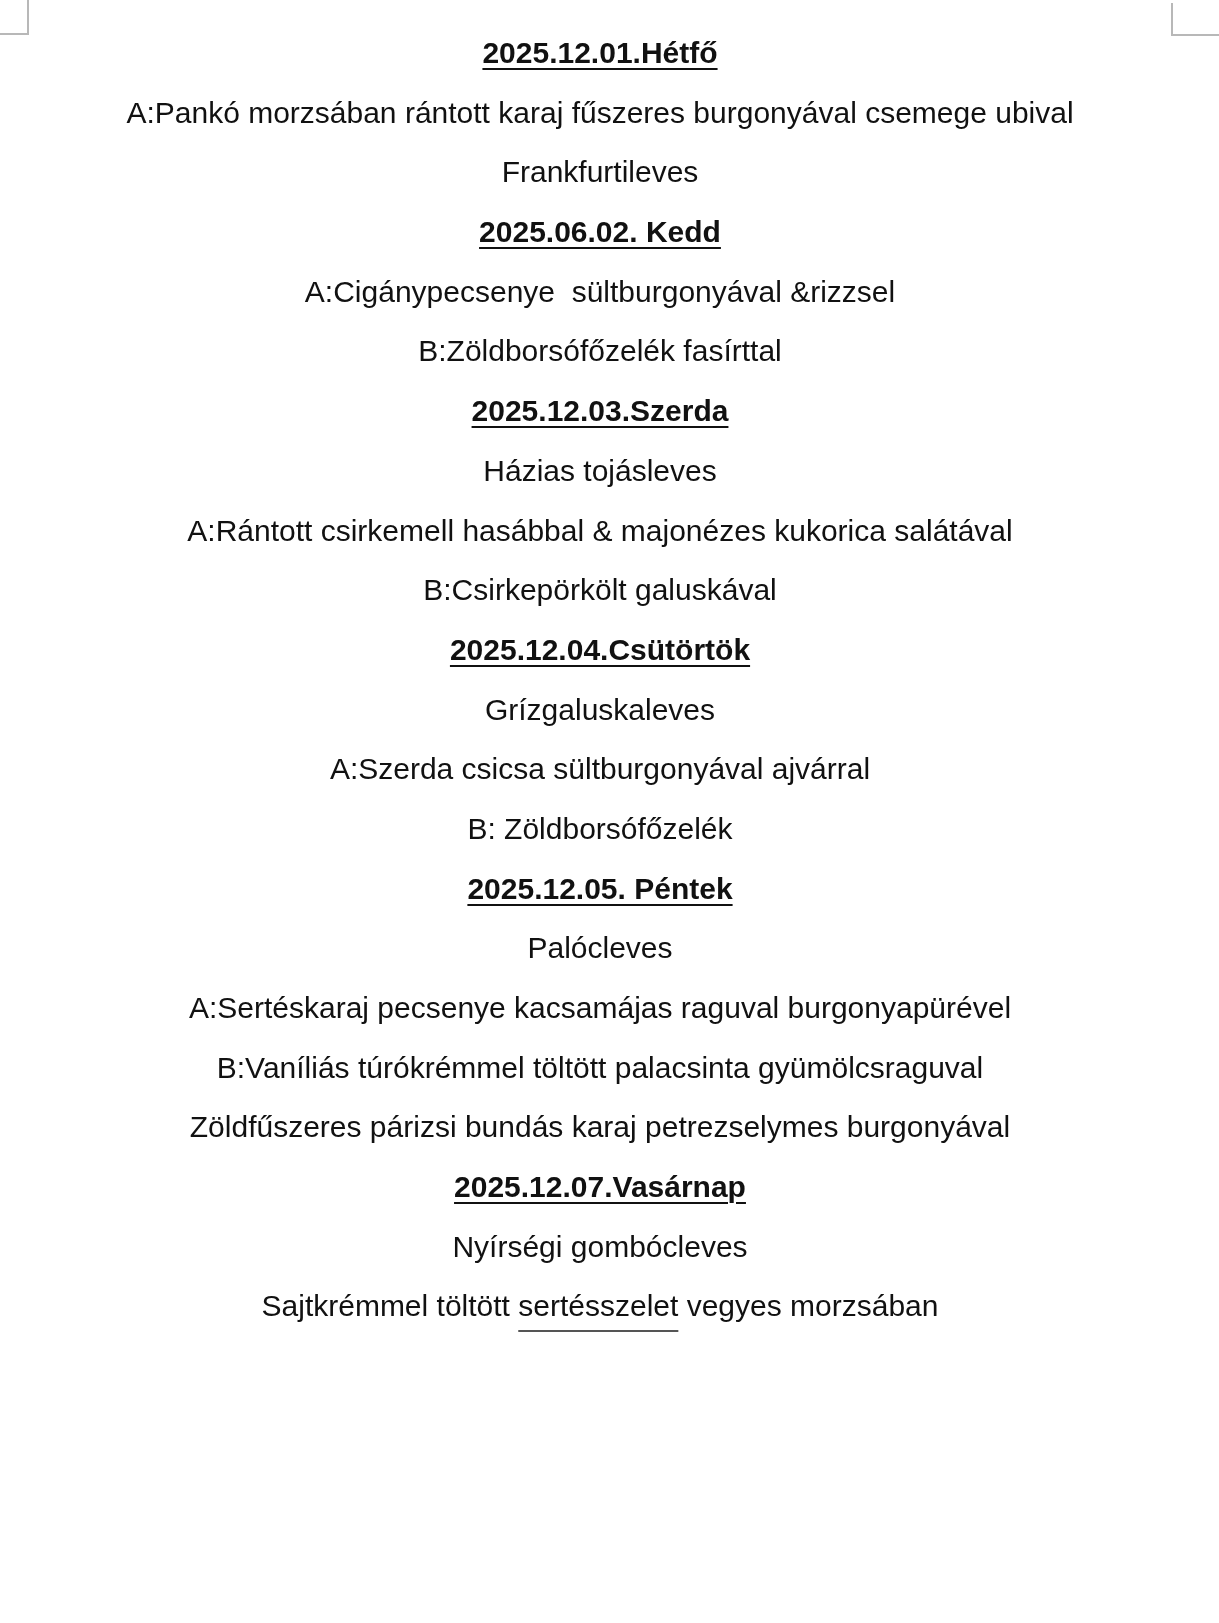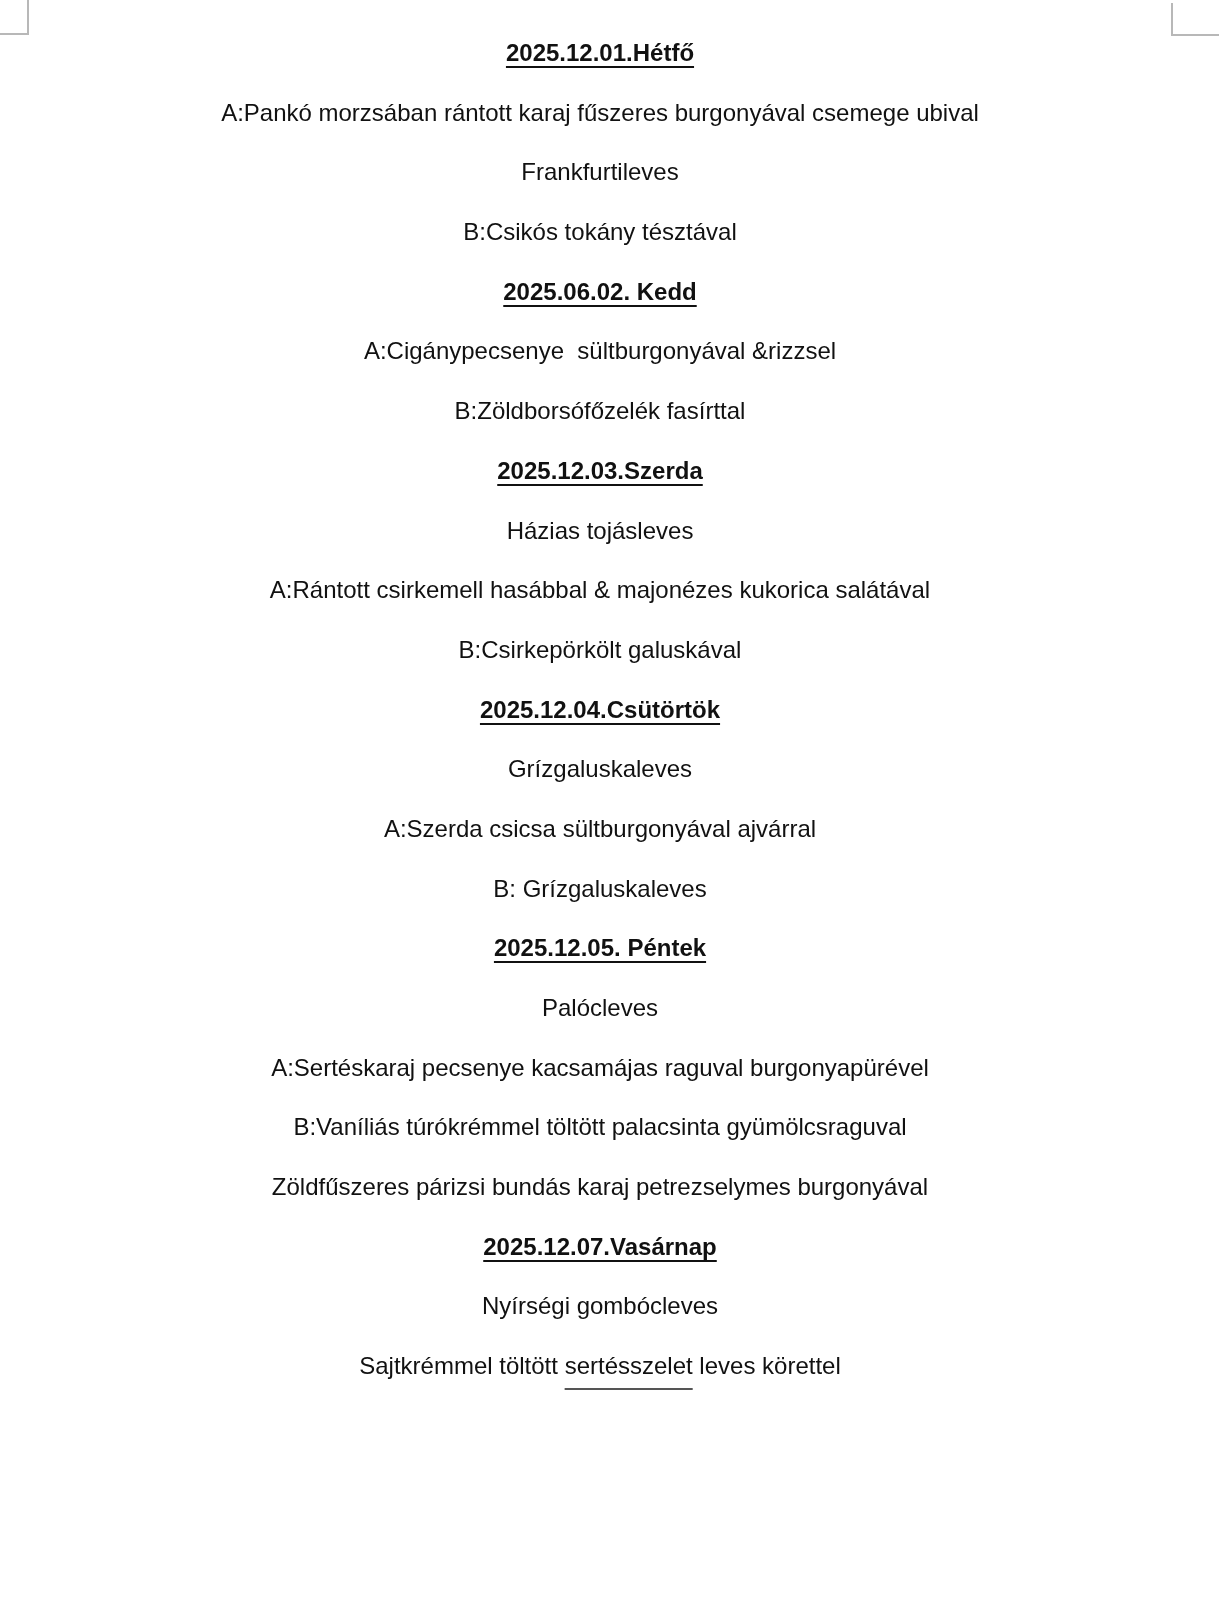--- a/index.html
+++ b/index.html
@@ -37,21 +37,21 @@
     .page {
       position: absolute;
       left: 0;
       top: 23px;
       width: 1200px;
     }
     .line {
       height: 59.7px;
       line-height: 59.7px;
       text-align: center;
-      font-size: 24px;
+      font-size: 30px;
       white-space: pre;
       letter-spacing: 0px;
     }
     .line.heading {
       font-weight: bold;
       text-decoration: underline;
       text-decoration-thickness: 2px;
       text-underline-offset: 5px;
     }
     .spell-mark {
@@ -65,40 +65,39 @@
 <body>
 
 <div class="corner corner-tl"></div>
 <div class="corner corner-tr"></div>
 
 <div class="page">
 
   <div class="line heading">2025.12.01.Hétfő</div>
   <div class="line">A:Pankó morzsában rántott karaj fűszeres burgonyával csemege ubival</div>
   <div class="line">Frankfurtileves</div>
-  <div class="line">B:Csikós tokány tésztával</div>
 
   <div class="line heading">2025.06.02. Kedd</div>
   <div class="line">A:Cigánypecsenye  sültburgonyával &amp;rizzsel</div>
   <div class="line">B:Zöldborsófőzelék fasírttal</div>
 
   <div class="line heading">2025.12.03.Szerda</div>
   <div class="line">Házias tojásleves</div>
   <div class="line">A:Rántott csirkemell hasábbal &amp; majonézes kukorica salátával</div>
   <div class="line">B:Csirkepörkölt galuskával</div>
 
   <div class="line heading">2025.12.04.Csütörtök</div>
   <div class="line">Grízgaluskaleves</div>
   <div class="line">A:Szerda csicsa sültburgonyával ajvárral</div>
-  <div class="line">B: Grízgaluskaleves</div>
+  <div class="line">B: Zöldborsófőzelék</div>
 
   <div class="line heading">2025.12.05. Péntek</div>
   <div class="line">Palócleves</div>
   <div class="line">A:Sertéskaraj pecsenye kacsamájas raguval burgonyapürével</div>
   <div class="line">B:Vaníliás túrókrémmel töltött palacsinta gyümölcsraguval</div>
 
   <div class="line">Zöldfűszeres párizsi bundás karaj petrezselymes burgonyával</div>
 
   <div class="line heading">2025.12.07.Vasárnap</div>
   <div class="line">Nyírségi gombócleves</div>
-  <div class="line"><span>Sajtkrémmel töltött </span><span class="spell-mark">sertésszelet</span><span> leves körettel</span></div>
+  <div class="line"><span>Sajtkrémmel töltött </span><span class="spell-mark">sertésszelet</span><span> vegyes morzsában</span></div>
 
 </div>
 
 </body></html>

